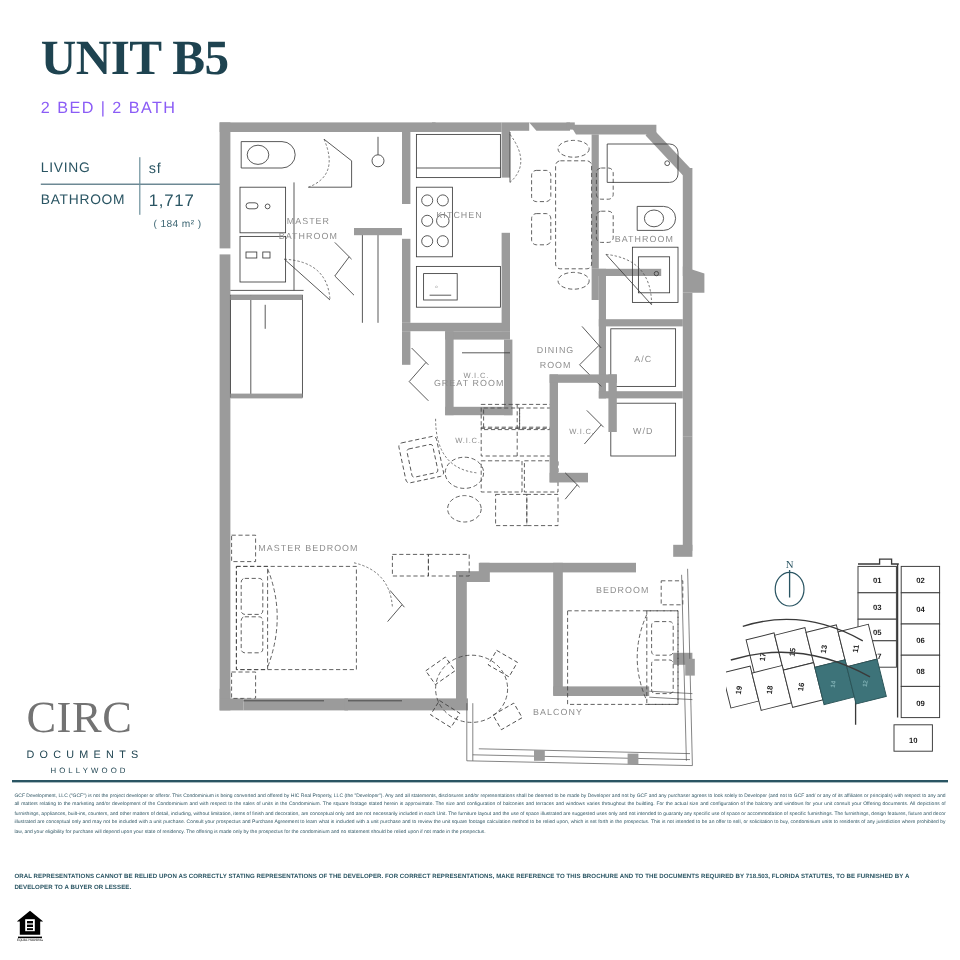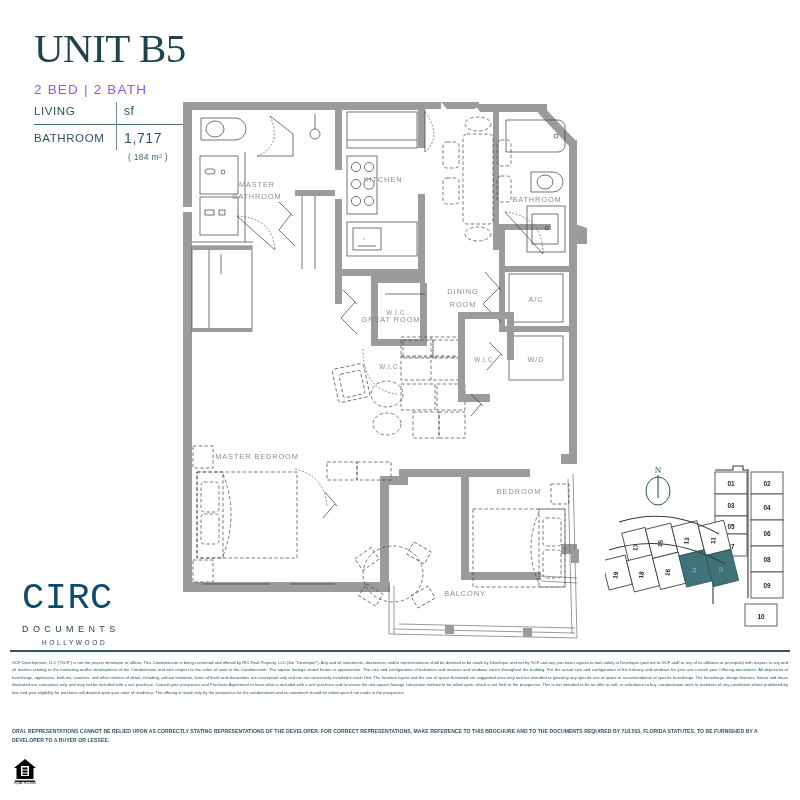--- a/index.html
+++ b/index.html
@@ -10,35 +10,35 @@
     color:#2a4a55;
     overflow:hidden;
     position:relative;
   }
   .page{position:relative;width:800px;height:800px;}
 
   
   .hdr{position:absolute;left:34px;top:28px;width:200px;}
   .unit-title{
     font-family:"Liberation Serif", serif;
-    font-weight:normal;
+    font-weight:bold;
     font-size:41px;
     letter-spacing:-0.5px;
     color:#1e4350;
     line-height:1;
     margin:0;
   }
   .unit-sub{
     font-size:13.5px;
     letter-spacing:1.2px;
     color:#8b5cf6;
     margin-top:13px;
     font-weight:400;
   }
-  .tbl{margin-top:3px;width:150px;position:relative;}
+  .tbl{margin-top:32px;width:150px;position:relative;}
   .tbl-row{display:flex;align-items:flex-end;height:22px;}
   .tbl-row.r2{height:24px;}
   .tbl-lbl{
     width:78px;font-size:11.5px;letter-spacing:0.6px;color:#2a5563;
     line-height:22px;
   }
   .tbl-val{
     flex:1;padding-left:12px;font-size:12px;letter-spacing:0.6px;color:#2a5563;
     line-height:22px;
   }
@@ -51,22 +51,22 @@
   .fp{position:absolute;left:175px;top:94px;width:430px;height:555px;}
   .fp svg{display:block;}
 
   
   .kp{position:absolute;left:605px;top:458px;width:190px;height:175px;}
   .kp svg{display:block;}
 
   
   .logo{position:absolute;left:22px;top:580px;width:160px;}
   .logo-word{
-    font-family:Liberation Mono, monospace;
-    font-size:37px;letter-spacing:0.5px;color:#0c4a6e;line-height:1;
+    font-family:Liberation Serif, serif;
+    font-size:37px;letter-spacing:0.5px;color:#737373;line-height:1;
   }
   .logo-sub{
     font-size:9px;letter-spacing:4.4px;color:#1e4350;margin-top:7px;
   }
   .logo-sub2{
     font-size:6.5px;letter-spacing:2.6px;color:#1e4350;margin-top:5px;margin-left:20px;
   }
 
   
   .rule{position:absolute;left:10px;top:650px;width:780px;height:2px;background:#2a5563;}

